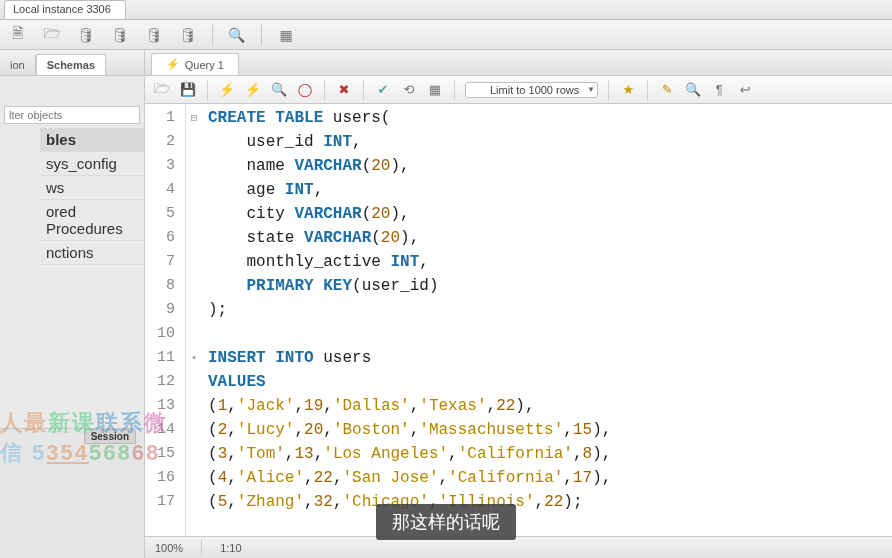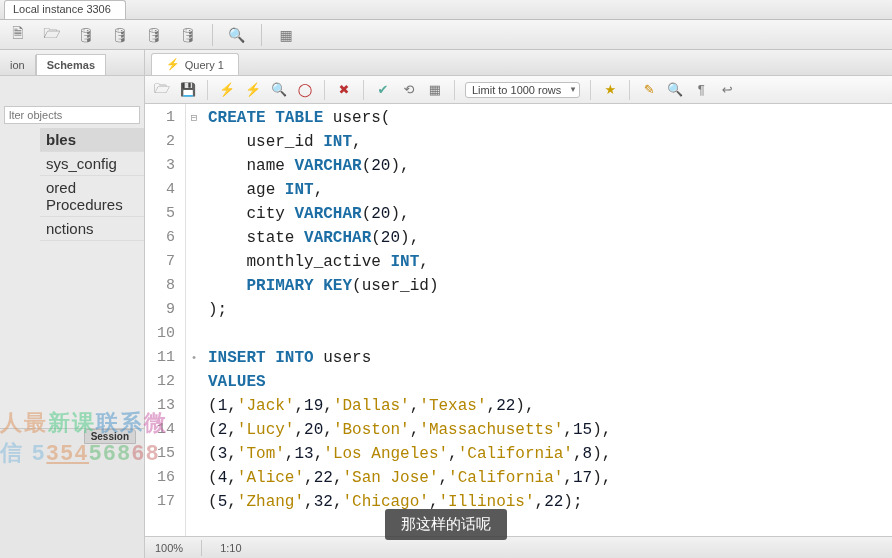--- a/index.html
+++ b/index.html
@@ -137,21 +137,21 @@
     width:18px; height:18px;
     display:inline-flex; align-items:center; justify-content:center;
     color:#777; font-size:13px;
     cursor:pointer;
   }
   .et-sep { width:1px; height:20px; background:#d0d0d0; margin:0 2px;}
   .limit-sel {
     border:1px solid #c0c0c0;
     background:#fff;
     font-size:11px;
-    padding:1px 18px 1px 6px;
+    padding:1px 18px 1px 24px;
     border-radius:3px;
     color:#444;
     position:relative;
   }
   .limit-sel::after{
     content:"▾"; position:absolute; right:4px; top:1px; font-size:9px; color:#666;
   }
   .editor-wrap {
     flex:1;
     display:flex;
@@ -179,39 +179,39 @@
   }
   .code {
     padding:2px 0 0 6px;
     white-space:pre;
   }
   .kw { color:#1c6ea4; font-weight:bold; }
   .ty { color:#1c6ea4; font-weight:bold; }
   .fn { color:#1c6ea4; font-weight:bold; }
   .id { color:#222; }
   .str{ color:#b38600; }
-  .num{ color:#0f172a; }
+  .num{ color:#a16207; }
   .pn { color:#222; }
   .statusbar {
     height:22px;
     background:linear-gradient(#f2f2f2,#e3e3e3);
     border-top:1px solid #c8c8c8;
     display:flex; align-items:center;
     gap:18px;
     padding:0 10px;
     font-size:11px; color:#555;
   }
   .statusbar .sep{ width:1px; height:16px; background:#c8c8c8;}
   .subtitle-overlay {
     position:absolute;
     left:50%; transform:translateX(-50%);
     bottom:18px;
     background:rgba(60,60,60,.85);
     color:#fff;
-    font-size:15px;
+    font-size:18px;
     padding:6px 16px;
     border-radius:3px;
     font-family: -apple-system, sans-serif;
   }
   .watermark {
     position:absolute;
     left:0; top:408px;
     font-size:22px;
     font-weight:bold;
     letter-spacing:2px;
@@ -251,20 +251,21 @@
   <div class="left-col">
     <div class="left-tabs">
       <div class="lt">ion</div>
       <div class="lt active">Schemas</div>
     </div>
     <div style="height:26px"></div>
     <input class="filter-input" placeholder="lter objects" style="">
     <div class="schema-list" id="schema-list">
         <div class="grp hdr">bles</div>
         <div class="grp">sys_config</div>
+        <div class="grp">ws</div>
         <div class="grp">ored Procedures</div>
         <div class="grp">nctions</div>
       </div>
     <div class="bottom-left">
       <div class="sess">Session</div>
     </div>
   </div>
 
   <div class="right-col">
     <div class="query-tabs">

